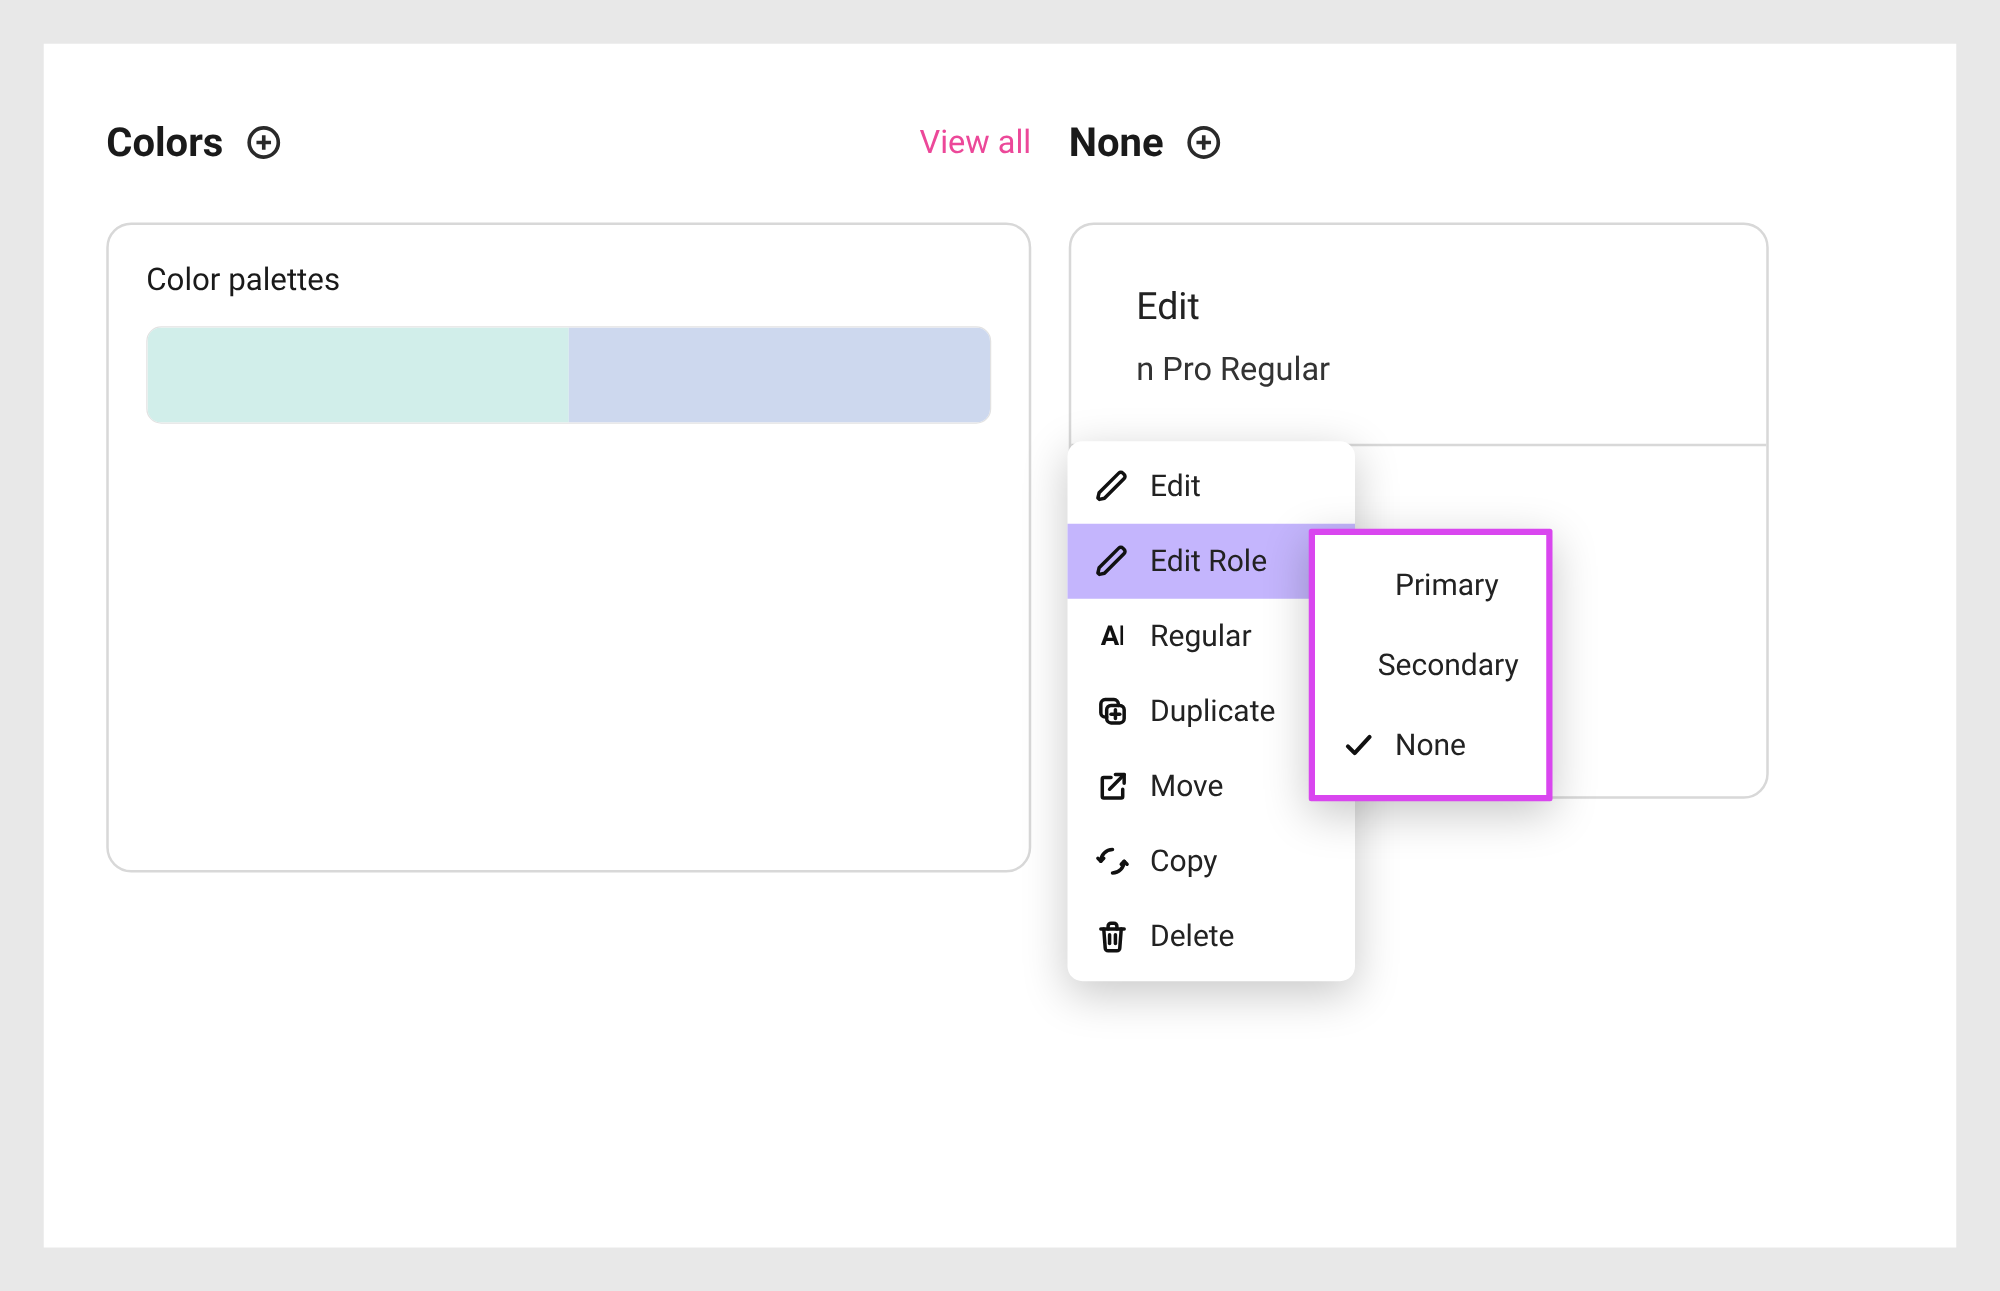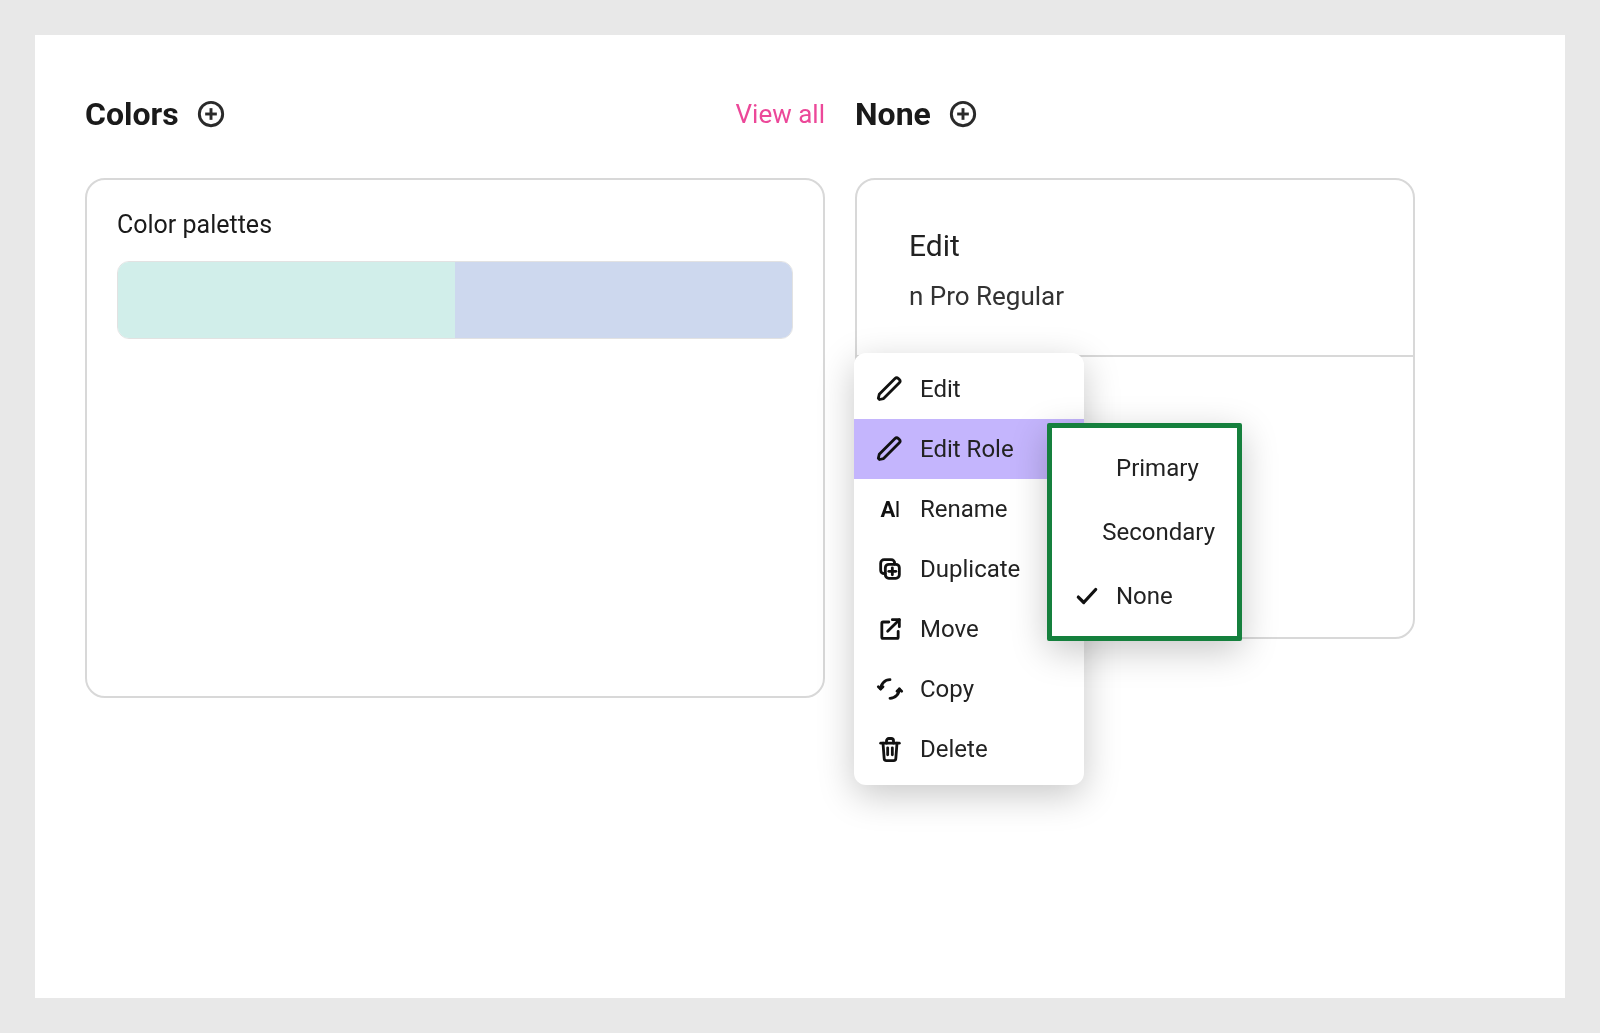--- a/index.html
+++ b/index.html
@@ -139,21 +139,21 @@
     }
     .submenu-chevron svg { width: 18px; height: 18px; stroke:#222; stroke-width:2.8; fill:none; }
 
     
     .submenu {
       position: absolute;
       top: 388px;
       left: 1012px;
       width: 195px;
       background: #fff;
-      border: 5px solid #15803d;
+      border: 5px solid #d946ef;
       border-radius: 2px;
       box-shadow: 0 10px 36px rgba(0,0,0,0.22);
       padding: 8px 0;
       z-index: 30;
     }
     .submenu-item {
       display: flex;
       align-items: center;
       gap: 16px;
       padding: 18px 22px;
@@ -238,21 +238,21 @@
       </span>
       <span>Edit Role</span>
       <span class="submenu-chevron">
         <svg viewBox="0 0 24 24">
             <polyline points="9 5 16 12 9 19"></polyline>
           </svg>
       </span>
     </div>
     <div class="menu-item">
       <span class="menu-icon text-icon">A<span style="font-weight:400">I</span></span>
-      <span>Rename</span>
+      <span>Regular</span>
     </div>
     <div class="menu-item">
       <span class="menu-icon">
         <svg viewBox="0 0 24 24">
             <rect x="8" y="8" width="12" height="12" rx="3"></rect>
             <path d="M8 16H7a3 3 0 01-3-3V7a3 3 0 013-3h6a3 3 0 013 3v1"></path>
             <line x1="14" y1="11" x2="14" y2="17"></line>
             <line x1="11" y1="14" x2="17" y2="14"></line>
           </svg>
       </span>

